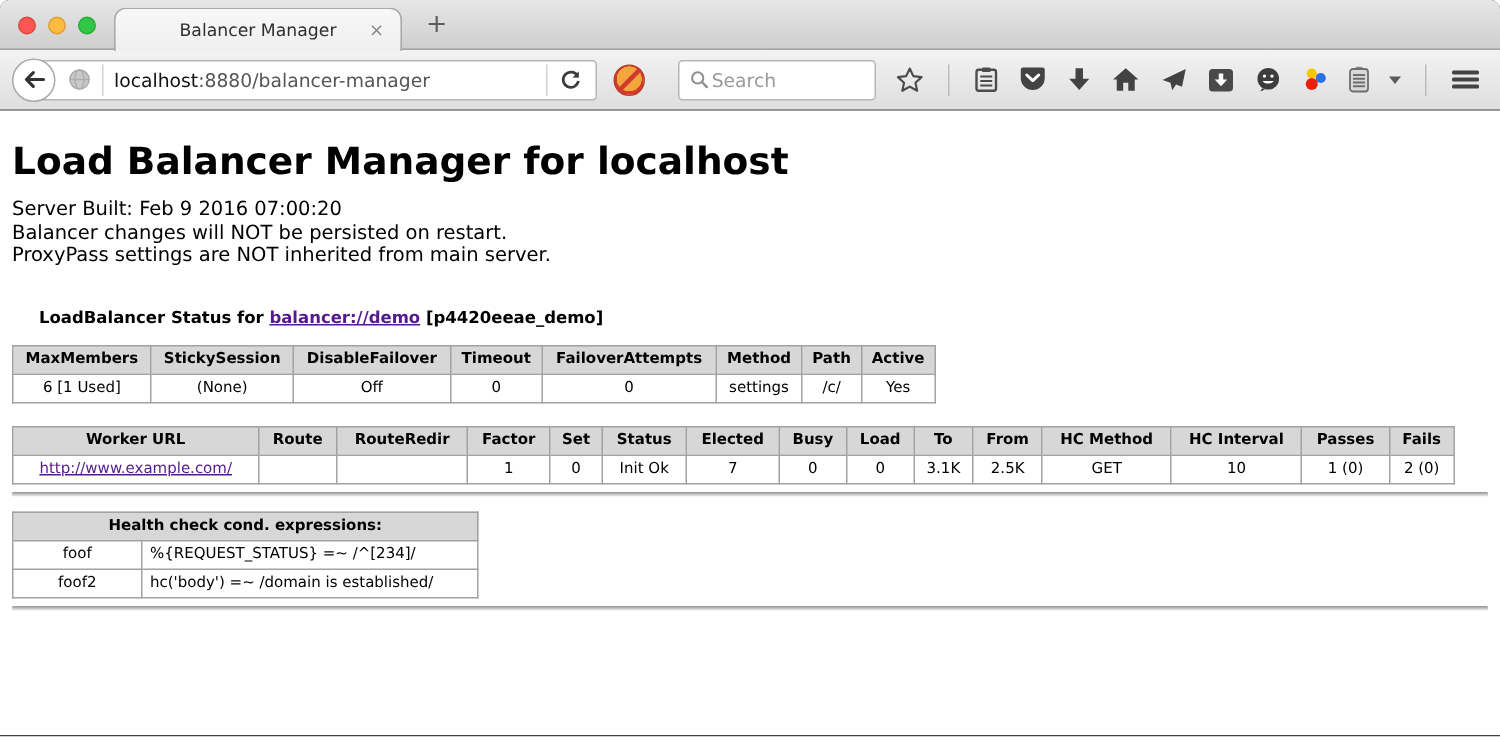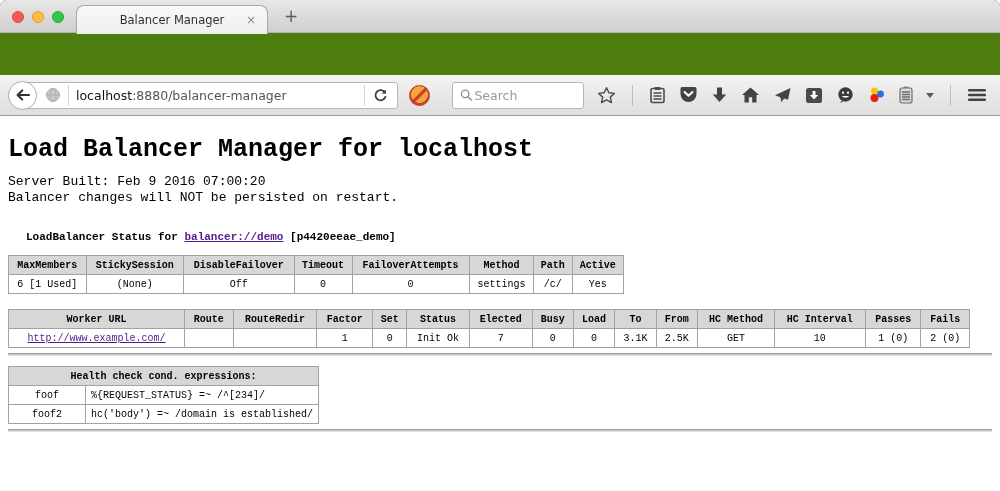--- a/index.html
+++ b/index.html
@@ -1,21 +1,21 @@
 <!DOCTYPE html>
 <html><head>
 <meta charset="utf-8">
 <style>
   * { box-sizing: border-box; }
   html,body { margin:0; padding:0; }
   body {
     width:1000px; height:491px; overflow:hidden;
     font-family:"DejaVu Sans", sans-serif; background:#ffffff;
   }
-  .window { width:1000px; height:491px; border-radius:6px 6px 0 0; overflow:hidden; background:#4d7c0f; }
+  .window { width:1000px; height:491px; border-radius:6px 6px 0 0; overflow:hidden; background:#404040; }
 
   
   .titlebar { position:relative; height:33px; background:linear-gradient(#e7e7e7,#cfcfcf); border-bottom:1px solid #b2b2b2; }
   .traffic { position:absolute; left:12px; top:11px; display:flex; gap:8px; }
   .light { width:12px; height:12px; border-radius:50%; }
   .light.red    { background:#fc5753; border:1px solid #df4744; }
   .light.yellow { background:#fdbc40; border:1px solid #de9f34; }
   .light.green  { background:#33c748; border:1px solid #27aa35; }
   .tab {
     position:absolute; left:76px; top:5px; width:192px; height:29px; z-index:2;
@@ -24,21 +24,21 @@
     display:flex; align-items:center; justify-content:center;
     font-size:11.5px; color:#2f2f2f;
   }
   .tab-close { position:absolute; right:11px; top:7px; font-size:12px; color:#8a8a8a; cursor:default; }
   .newtab { position:absolute; left:284px; top:6px; font-size:17px; color:#5c5c5c; }
 
   
   .toolbar {
     height:41px; background:linear-gradient(#f3f3f3,#dedede);
     border-bottom:1px solid #9a9a9a;
-    display:flex; align-items:center; padding:0 8px;margin-top:42px;
+    display:flex; align-items:center; padding:0 8px;
   }
   .back-btn {
     width:29px; height:29px; border-radius:50%; background:#fff; border:1px solid #ababab;
     display:flex; align-items:center; justify-content:center; z-index:2; flex:0 0 auto;
     margin-right:-15px;
   }
   .urlbar {
     height:27px; background:#fff; border:1px solid #b6b6b6; border-radius:3px;
     flex:0 0 376px; display:flex; align-items:center; padding:0 8px 0 22px; gap:7px;
   }
@@ -64,21 +64,21 @@
   .searchbox input {
     border:none; outline:none; width:100%; font-size:12.5px; color:#333;
     font-family:"DejaVu Sans", sans-serif; background:transparent;
   }
   .searchbox input::placeholder { color:#9a9a9a; }
   .iconrow { display:flex; align-items:center; gap:13px; margin-left:13px; flex:0 0 auto; }
   .iconrow svg { display:block; }
   .caret-down { width:0; height:0; border-left:4px solid transparent; border-right:4px solid transparent; border-top:5px solid #5a5a5a; }
 
   
-  .content { padding:2px 8px 0 8px; background:#fff; height:416px;font-family:Liberation Mono, monospace; }
+  .content { padding:2px 8px 0 8px; background:#fff; height:416px; }
   h1 { font-size:25px; margin:17px 0 10px 0; color:#000; font-weight:bold; }
   .info { font-size:13px; line-height:15.6px; color:#000; }
   h3.status { font-size:11px; margin:26px 0 12px 18px; color:#000; font-weight:bold; }
   h3.status a { color:#551a8b; }
   table { border-collapse:collapse; font-size:10px; border:1px solid #8d8d8d; background:#fff; }
   th, td { border:1px solid #a2a2a2; padding:1px 5px; height:19px; text-align:center; white-space:nowrap; }
   th { background:#d7d7d7; font-weight:bold; }
   td a { color:#551a8b; }
   .balancer-table { width:616px; margin-bottom:15px; }
   .worker-table { width:962px; }
@@ -194,20 +194,21 @@
 
     </div>
   </div>
 
   <div class="content">
     <h1>Load Balancer Manager for localhost</h1>
 
     <div class="info">
       <div>Server Built: Feb 9 2016 07:00:20</div>
       <div>Balancer changes will NOT be persisted on restart.</div>
+      <div>ProxyPass settings are NOT inherited from main server.</div>
     </div>
 
     <h3 class="status"><span>LoadBalancer Status for </span><a href="#">balancer://demo</a><span> [p4420eeae_demo]</span></h3>
 
     <table class="balancer-table">
       <thead>
           <tr>
             <th>MaxMembers</th>
             <th>StickySession</th>
             <th>DisableFailover</th>

